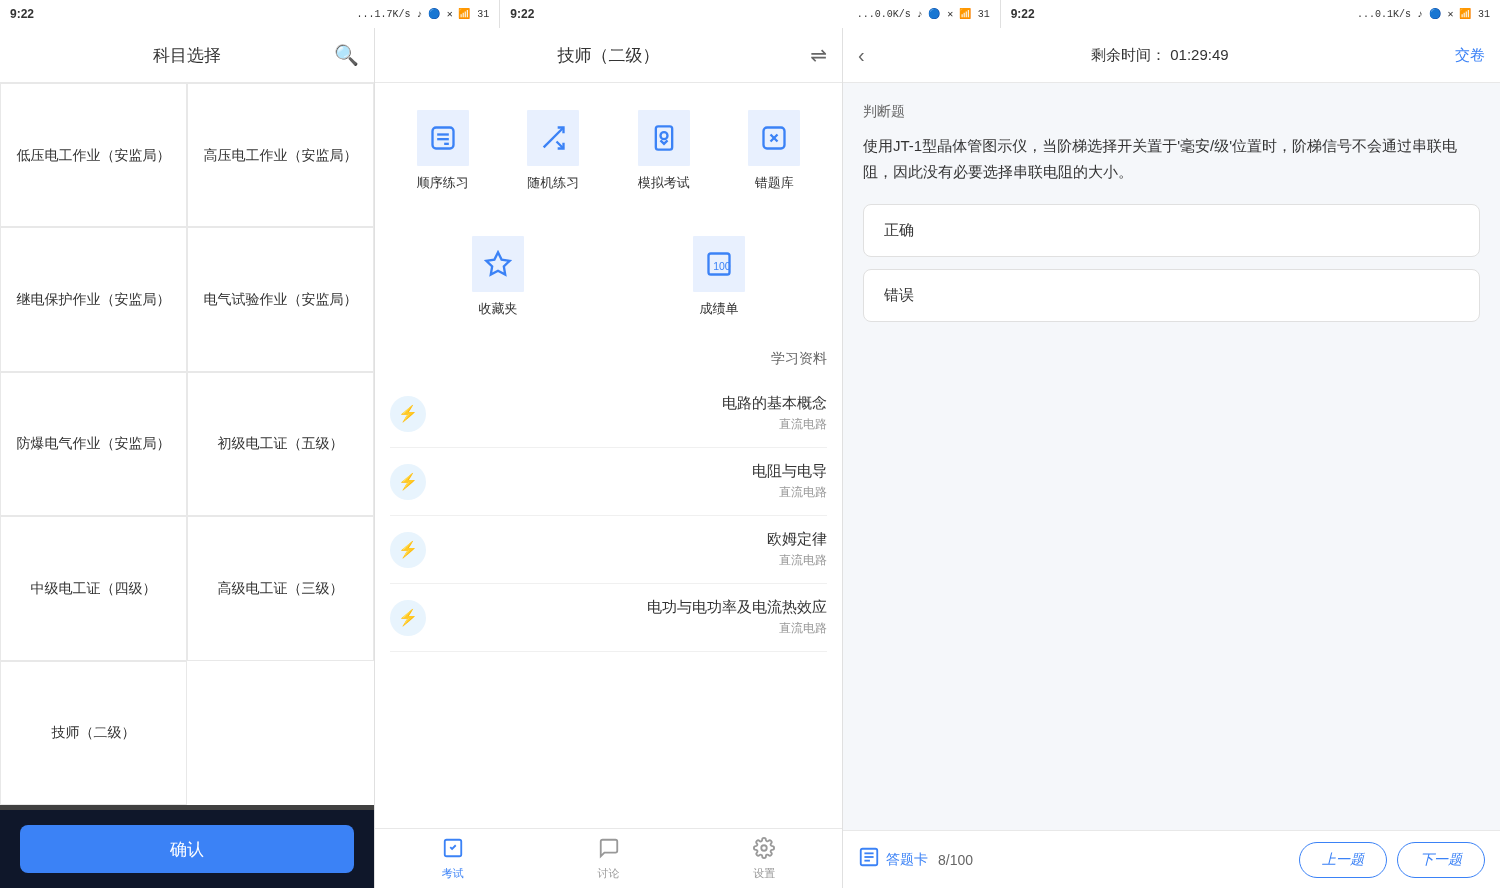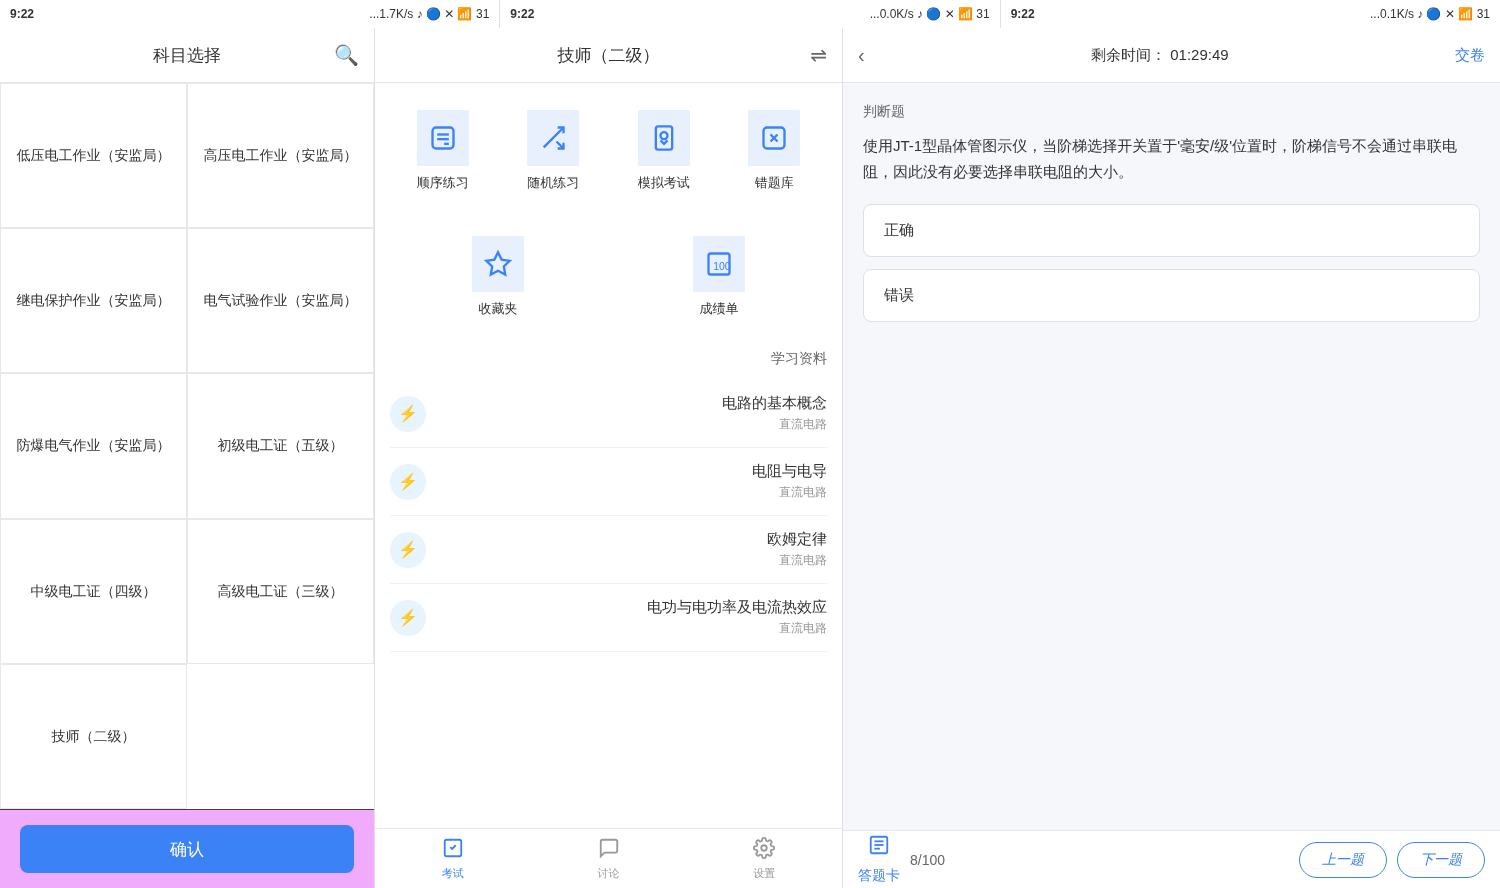--- a/index.html
+++ b/index.html
@@ -24,21 +24,21 @@
       display: flex;
       align-items: center;
       justify-content: space-between;
       padding: 0 10px;
       font-size: 11px;
       color: #333;
       border-right: 1px solid #e0e0e0;
     }
     .status-bar:last-child { border-right: none; }
     .status-time { font-weight: 600; font-size: 12px; }
-    .status-icons { display: flex; gap: 3px; align-items: center; font-size: 12px; }
+    .status-icons { display: flex; gap: 3px; align-items: center; font-size: 10px; font-family: Liberation Mono, monospace; }
 
     
     .main-container {
       display: flex;
       flex: 1;
       overflow: hidden;
     }
 
     
     .panel-subject {
@@ -79,22 +79,22 @@
       padding: 20px 10px;
       font-size: 14px;
       color: #333;
       text-align: center;
       cursor: pointer;
       line-height: 1.5;
       min-height: 90px;
     }
     .confirm-btn-area {
       padding: 15px 20px;
-      background: #f0abfc;
-      border-top: 1px solid #404040;
+      background: #0f172a;
+      border-top: 5px solid #404040;
     }
     .confirm-btn {
       width: 100%;
       height: 48px;
       background: #3b82f6;
       color: #fff;
       border: none;
       border-radius: 8px;
       font-size: 17px;
       cursor: pointer;
@@ -285,21 +285,20 @@
       padding: 0 15px;
       gap: 10px;
     }
     .answer-card-btn {
       display: flex;
       align-items: center;
       gap: 6px;
       font-size: 14px;
       color: #3b82f6;
       cursor: pointer;
-      flex-direction: column;
     }
     .answer-card-icon { font-size: 20px; }
     .progress-text { font-size: 14px; color: #666; }
     .nav-btns {
       margin-left: auto;
       display: flex;
       gap: 10px;
     }
     .nav-btn {
       padding: 8px 22px;

